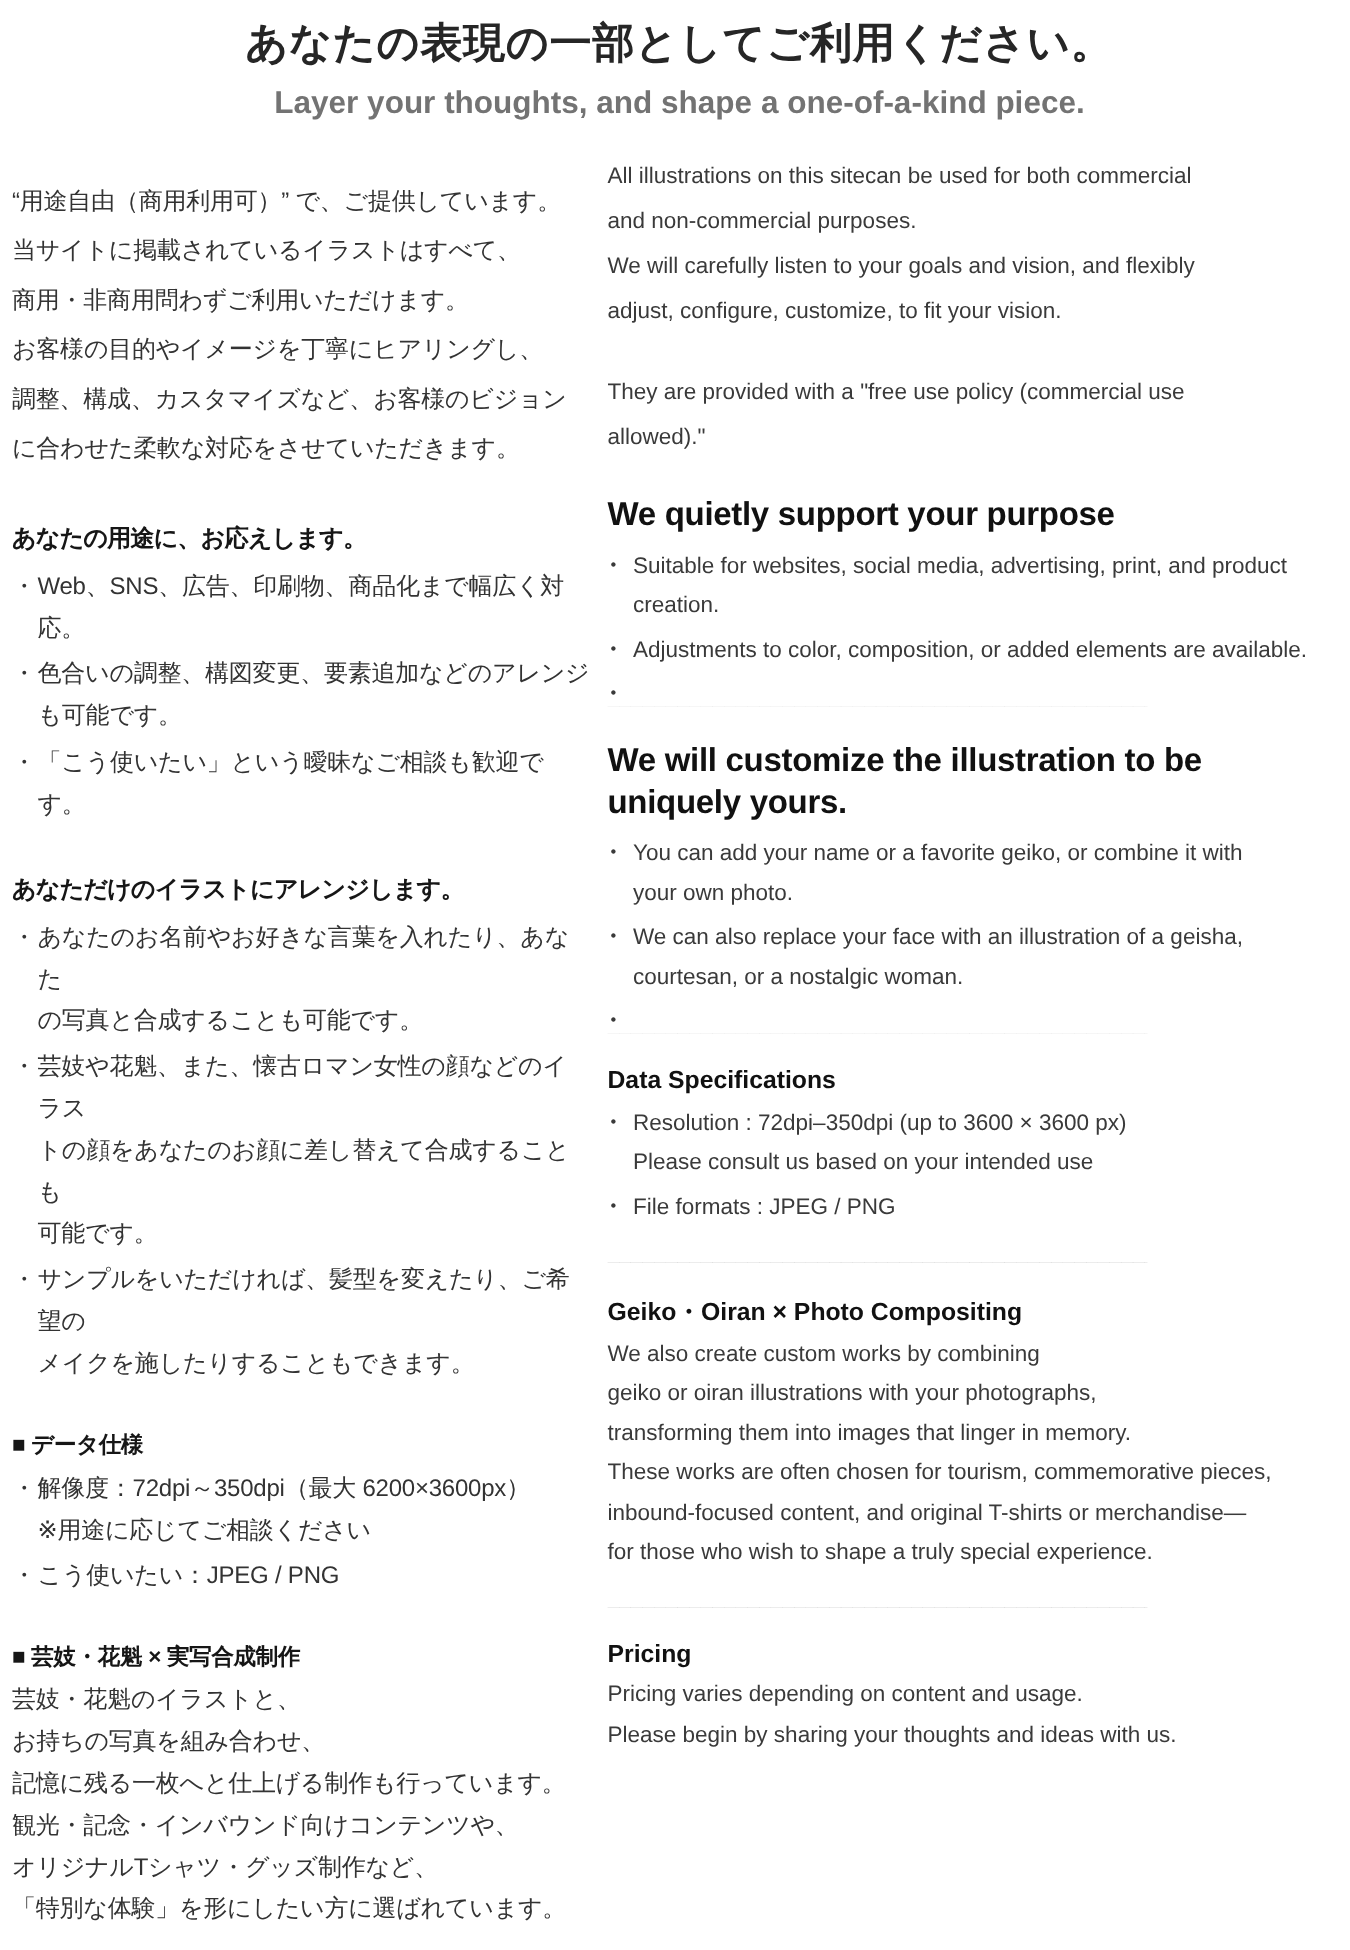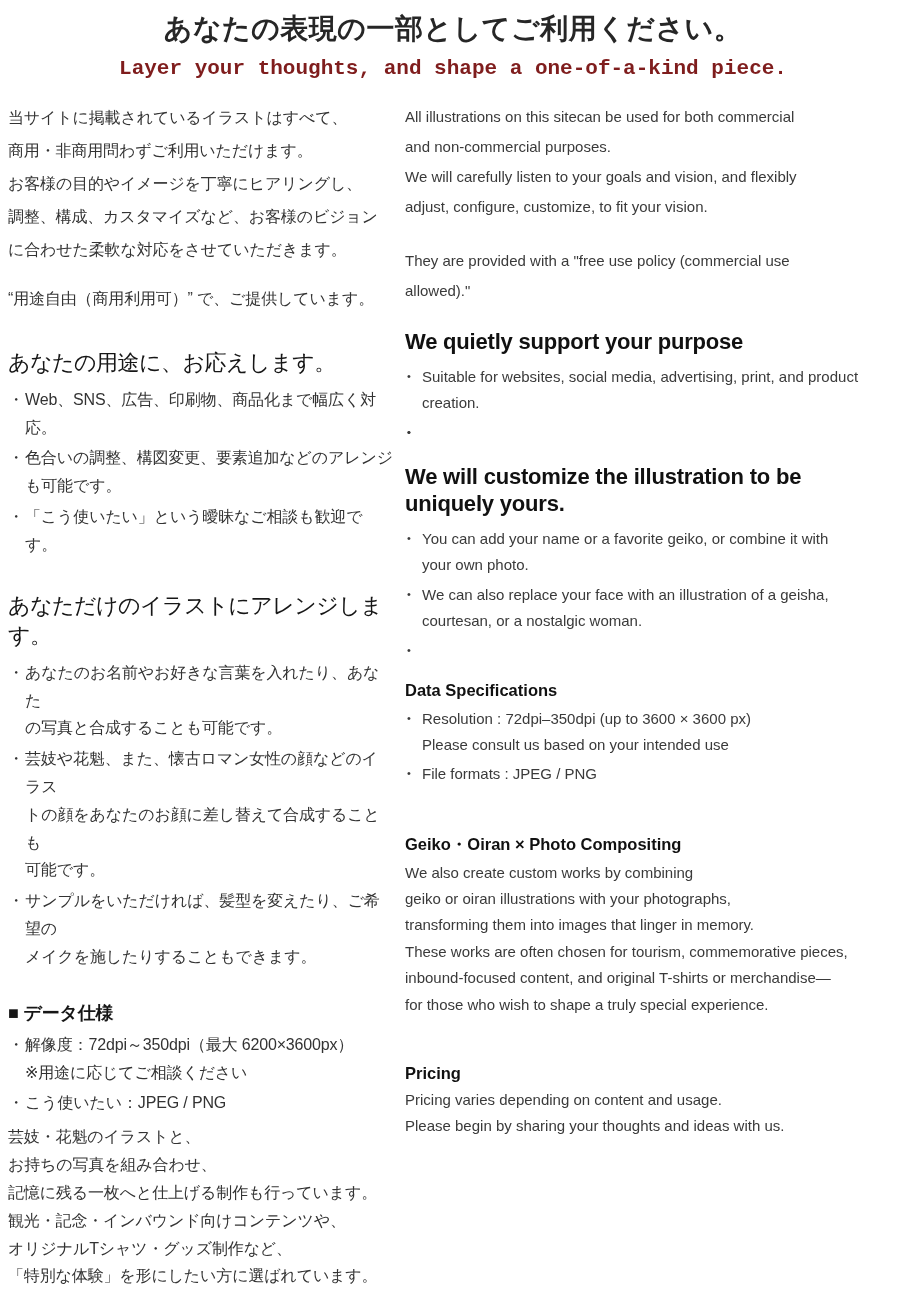--- a/index.html
+++ b/index.html
@@ -4,31 +4,31 @@
 <style>
   html,body { margin:0; padding:0; background:#ffffff; }
   body {
     width:900px; height:1300px; overflow:hidden;
     font-family:"Liberation Sans","DejaVu Sans",sans-serif;
     color:#333;
   }
   .page { box-sizing:border-box; width:900px; height:1300px; padding:10px 2px 0 8px; }
   .page-header { text-align:center; }
   .title-jp { margin:0; font-size:28px; font-weight:700; color:#262626; letter-spacing:.5px; }
-  .subtitle-en { margin-top:9px; font-size:21px; font-weight:700; color:#7f1d1d;font-family:Liberation Mono, monospace; }
+  .subtitle-en { margin-top:9px; font-size:21px; font-weight:700; color:#737373; }
   .columns { display:flex; margin-top:22px; }
   .col-left  { flex:none; width:385px; }
   .col-right { flex:none; width:497px; margin-left:12px; }
   .pre { white-space:pre-line; }
 
   
   .jp-body { margin:0; font-size:16px; line-height:2.06; color:#333; letter-spacing:-.15px; }
   .jp-note { margin-top:16px; }
-  .jp-h2 { margin:32px 0 0; font-size:22px; font-weight:400; color:#161616; letter-spacing:-.5px; }
-  .jp-h3 { margin:30px 0 0; font-size:18px; font-weight:700; color:#161616; letter-spacing:-.2px; }
+  .jp-h2 { margin:32px 0 0; font-size:16px; font-weight:700; color:#161616; letter-spacing:-.5px; }
+  .jp-h3 { margin:30px 0 0; font-size:15px; font-weight:700; color:#161616; letter-spacing:-.2px; }
   .jp-sub { margin-top:6px; font-size:16px; line-height:1.74; }
 
   
   .list { list-style:none; margin:8px 0 0; padding:0; }
   .list li { position:relative; padding-left:17px; margin:0 0 3px; }
   .bullet { position:absolute; left:0; top:0; }
   .jp-list li { font-size:16px; line-height:1.74; letter-spacing:-.15px; color:#333; }
   .en-list li { font-size:15px; line-height:1.76; color:#3a3a3a; }
   .en-list .bullet { font-size:11px; top:3px; left:2px; }
 
@@ -48,26 +48,26 @@
 
   <header class="page-header">
     <h1 class="title-jp">あなたの表現の一部としてご利用ください。</h1>
     <div class="subtitle-en">Layer your thoughts, and shape a one-of-a-kind piece.</div>
   </header>
 
   <main class="columns">
 
     <section class="col-left">
 
+      <p class="jp-body pre jp-note">“用途自由（商用利用可）” で、ご提供しています。</p>
       <p class="jp-body pre">当サイトに掲載されているイラストはすべて、
 商用・非商用問わずご利用いただけます。
 お客様の目的やイメージを丁寧にヒアリングし、
 調整、構成、カスタマイズなど、お客様のビジョン
 に合わせた柔軟な対応をさせていただきます。</p>
-      <p class="jp-body pre jp-note">“用途自由（商用利用可）” で、ご提供しています。</p>
 
       <h2 class="jp-h2">あなたの用途に、お応えします。</h2>
       <ul class="list jp-list">
         <li class="pre"><span class="bullet">・</span><span>Web、SNS、広告、印刷物、商品化まで幅広く対応。</span></li>
         <li class="pre"><span class="bullet">・</span><span>色合いの調整、構図変更、要素追加などのアレンジ
 も可能です。</span></li>
         <li class="pre"><span class="bullet">・</span><span>「こう使いたい」という曖昧なご相談も歓迎です。</span></li>
       </ul>
 
       <h2 class="jp-h2">あなただけのイラストにアレンジします。</h2>
@@ -81,20 +81,21 @@
 メイクを施したりすることもできます。</span></li>
       </ul>
 
       <h3 class="jp-h3">■ データ仕様</h3>
       <ul class="list jp-list" style="margin-top:6px;">
         <li class="pre"><span class="bullet">・</span><span>解像度：72dpi～350dpi（最大 6200×3600px）
 ※用途に応じてご相談ください</span></li>
         <li class="pre"><span class="bullet">・</span><span>こう使いたい：JPEG / PNG</span></li>
       </ul>
 
+      <h3 class="jp-h3">■ 芸妓・花魁 × 実写合成制作</h3>
       <p class="jp-body pre jp-sub">芸妓・花魁のイラストと、
 お持ちの写真を組み合わせ、
 記憶に残る一枚へと仕上げる制作も行っています。
 観光・記念・インバウンド向けコンテンツや、
 オリジナルTシャツ・グッズ制作など、
 「特別な体験」を形にしたい方に選ばれています。</p>
 
     </section>
 
     <section class="col-right">
@@ -103,21 +104,21 @@
 and non-commercial purposes.
 We will carefully listen to your goals and vision, and flexibly
 adjust, configure, customize, to fit your vision.</p>
       <p class="en-body pre en-note">They are provided with a "free use policy (commercial use
 allowed)."</p>
 
       <h2 class="en-h2">We quietly support your purpose</h2>
       <ul class="list en-list">
         <li class="pre"><span class="bullet">•</span><span>Suitable for websites, social media, advertising, print, and product
 creation.</span></li>
-        <li class="pre"><span class="bullet">•</span></li>
+        <li class="pre"><span class="bullet">•</span><span>Adjustments to color, composition, or added elements are available.</span></li>
         <li class="pre"><span class="bullet">•</span></li>
       </ul>
       <div class="sep">__________________________________________________</div>
 
       <h2 class="en-h2 pre">We will customize the illustration to be
 uniquely yours.</h2>
       <ul class="list en-list">
         <li class="pre"><span class="bullet">•</span><span>You can add your name or a favorite geiko, or combine it with
 your own photo.</span></li>
         <li class="pre"><span class="bullet">•</span><span>We can also replace your face with an illustration of a geisha,

